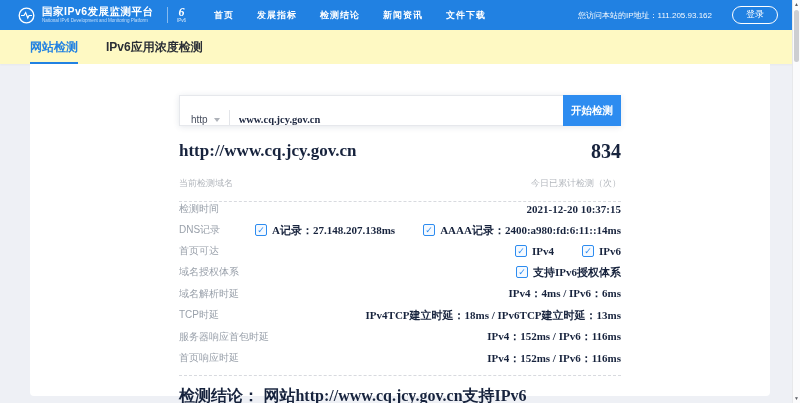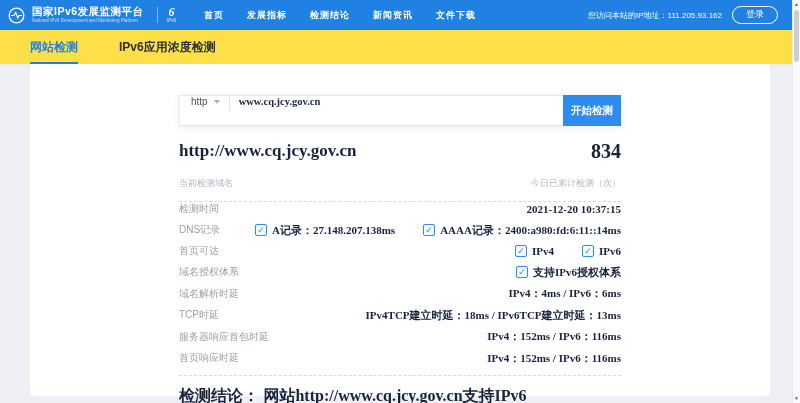--- a/index.html
+++ b/index.html
@@ -15,60 +15,60 @@
   body{
     width:800px;height:403px;overflow:hidden;
     background:var(--page-bg);
     font-family:"Liberation Sans", sans-serif;
     position:relative;
   }
   
   .topbar{
     height:30px;background:var(--header-bg);
     display:flex;align-items:center;
-    padding:0 16px 0 8px;color:#fff;
+    padding:0 16px 0 18px;color:#fff;
   }
   .logo-circle{width:17px;height:17px;flex:0 0 auto;margin-right:7px;}
   .brand-text{display:flex;flex-direction:column;line-height:1.1;}
   .brand-title{font-size:10.5px;font-weight:bold;letter-spacing:.5px;white-space:nowrap;}
   .brand-sub{font-size:5px;opacity:.7;white-space:nowrap;transform:scale(.92);transform-origin:left;}
   .brand-divider{width:1px;height:16px;background:rgba(255,255,255,.45);margin:0 9px 0 10px;}
   .ipv6-logo{display:flex;flex-direction:column;align-items:center;line-height:1;}
   .ipv6-six{font-size:12px;font-weight:bold;font-style:italic;font-family:"Liberation Serif",serif;}
   .ipv6-word{font-size:4.5px;opacity:.85;margin-top:1px;}
   .main-nav{display:flex;gap:23px;margin-left:28px;}
   .nav-item{font-size:9px;font-weight:bold;letter-spacing:1px;cursor:pointer;white-space:nowrap;}
-  .topbar-right{margin-left:auto;display:flex;align-items:center;gap:10px;padding-right:6px;}
+  .topbar-right{margin-left:auto;display:flex;align-items:center;gap:20px;padding-right:6px;}
   .visitor-ip{font-size:8px;opacity:.95;white-space:nowrap;}
   .login-btn{
     border:1px solid #fff;border-radius:10px;background:transparent;color:#fff;
     font-size:9px;padding:2px 13px;line-height:1.3;cursor:pointer;white-space:nowrap;
   }
   
   .tabbar{
-    height:34px;background:#fde047;display:flex;align-items:stretch;
-    padding-left:30px;gap:41px;box-shadow:0 1px 2px rgba(0,0,0,.04);
+    height:34px;background:#fef9c3;display:flex;align-items:stretch;
+    padding-left:30px;gap:28px;box-shadow:0 1px 2px rgba(0,0,0,.04);
   }
   .tab{
     display:flex;align-items:center;font-size:12px;font-weight:bold;
     color:#2b2f36;cursor:pointer;border-bottom:2px solid transparent;padding-top:2px;
   }
   .tab.active{color:var(--accent);border-bottom-color:var(--accent);}
   
   .content{height:339px;padding:0 30px;}
   .card{
     background:#fff;height:332px;border-radius:0 0 4px 4px;
     padding-top:31px;
   }
   .card-inner{width:442px;margin:0 auto;}
   
   .searchbar{display:flex;height:31px;box-shadow:0 1px 6px rgba(31,56,88,.12);}
   .search-left{
     flex:1;background:#fff;border:1px solid #e6e8ec;border-right:none;
-    display:flex;align-items:flex-start;
+    display:flex;align-items:flex-end;
   }
   .protocol-select{display:flex;align-items:center;gap:6px;padding:0 9px 0 11px;font-size:10px;color:#495060;cursor:pointer;}
   .chevron-down{width:0;height:0;border-left:3px solid transparent;border-right:3px solid transparent;border-top:4px solid #aeb2b9;}
   .search-sep{width:1px;height:15px;background:#e3e5e9;}
   .url-input{
     border:none;outline:none;flex:1;padding:0 9px;background:transparent;
     font-family:"Liberation Serif",serif;font-weight:bold;font-size:10.5px;color:#1d2740;
   }
   .start-btn{
     width:58px;border:none;background:var(--button-bg);color:#fff;

